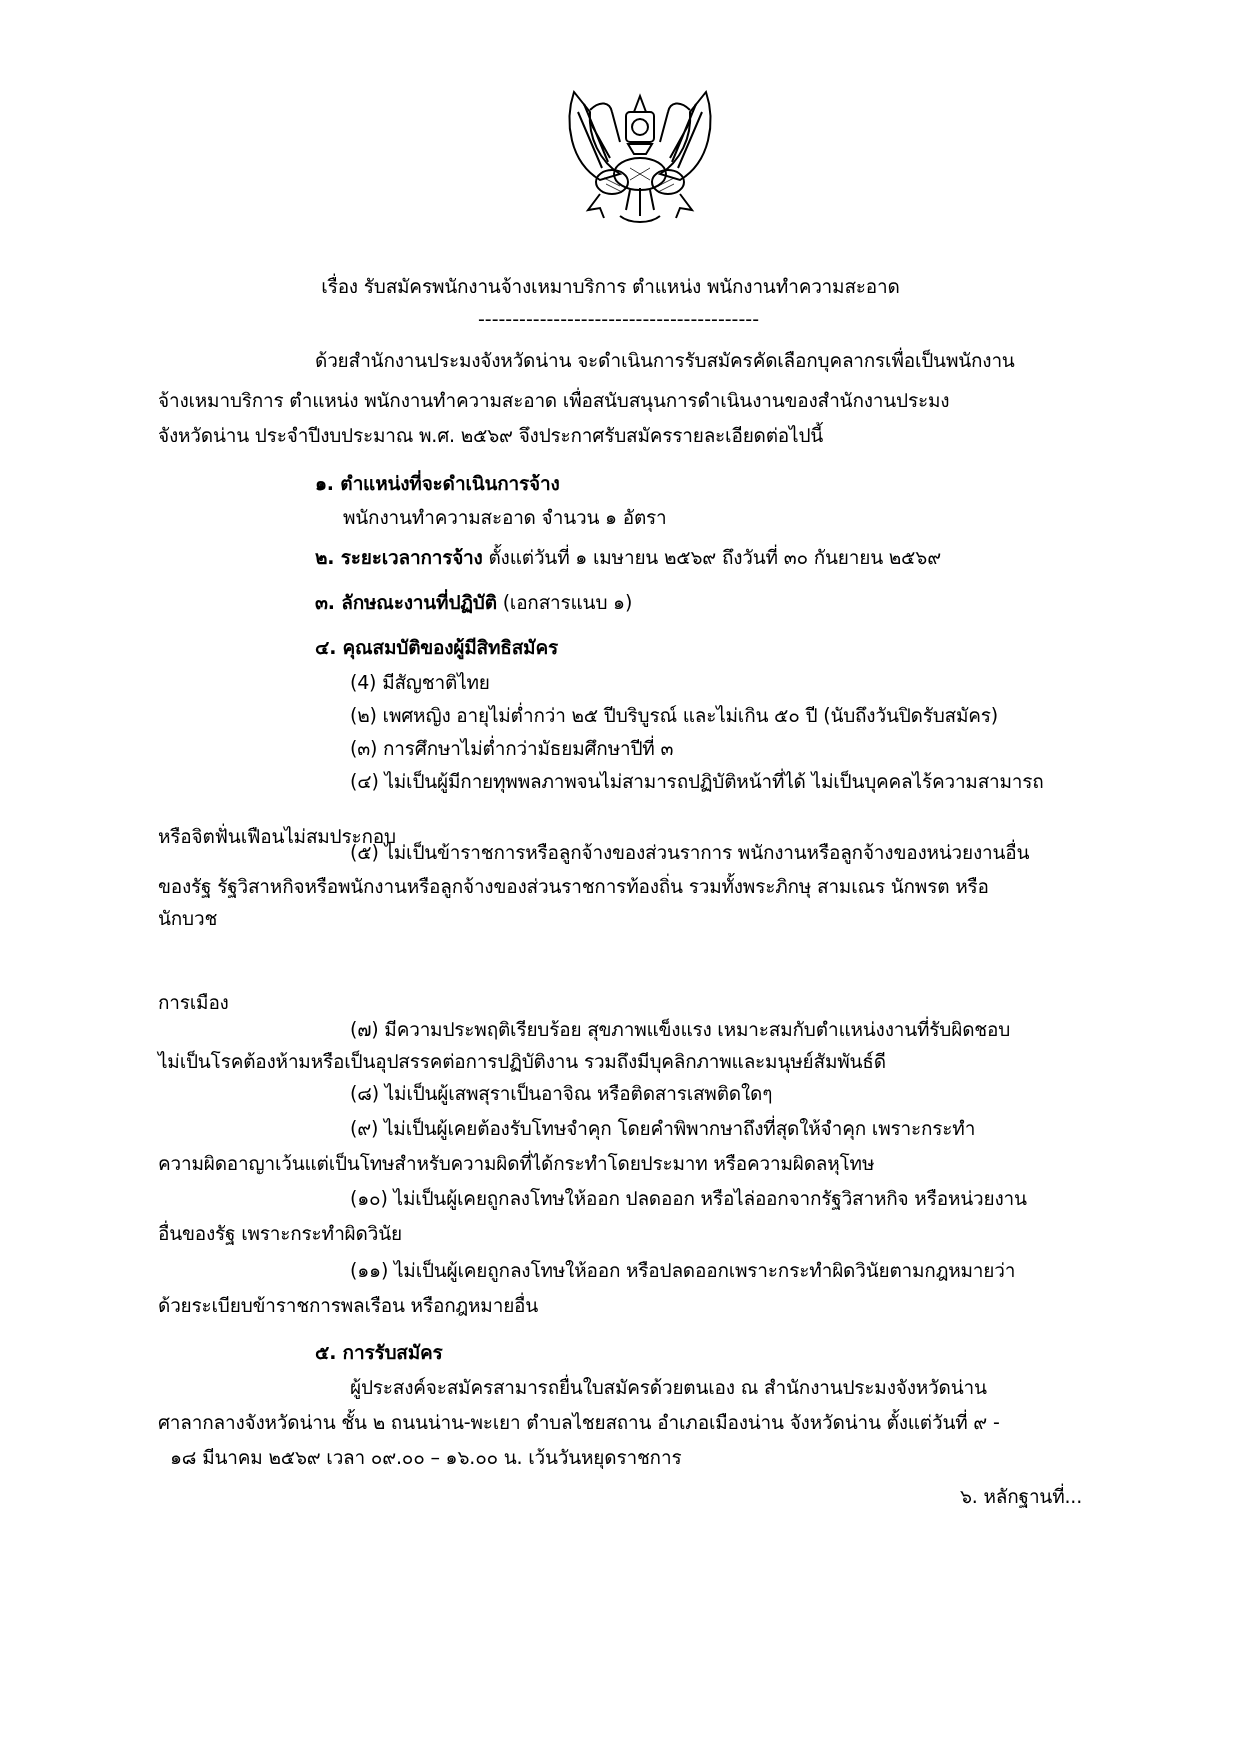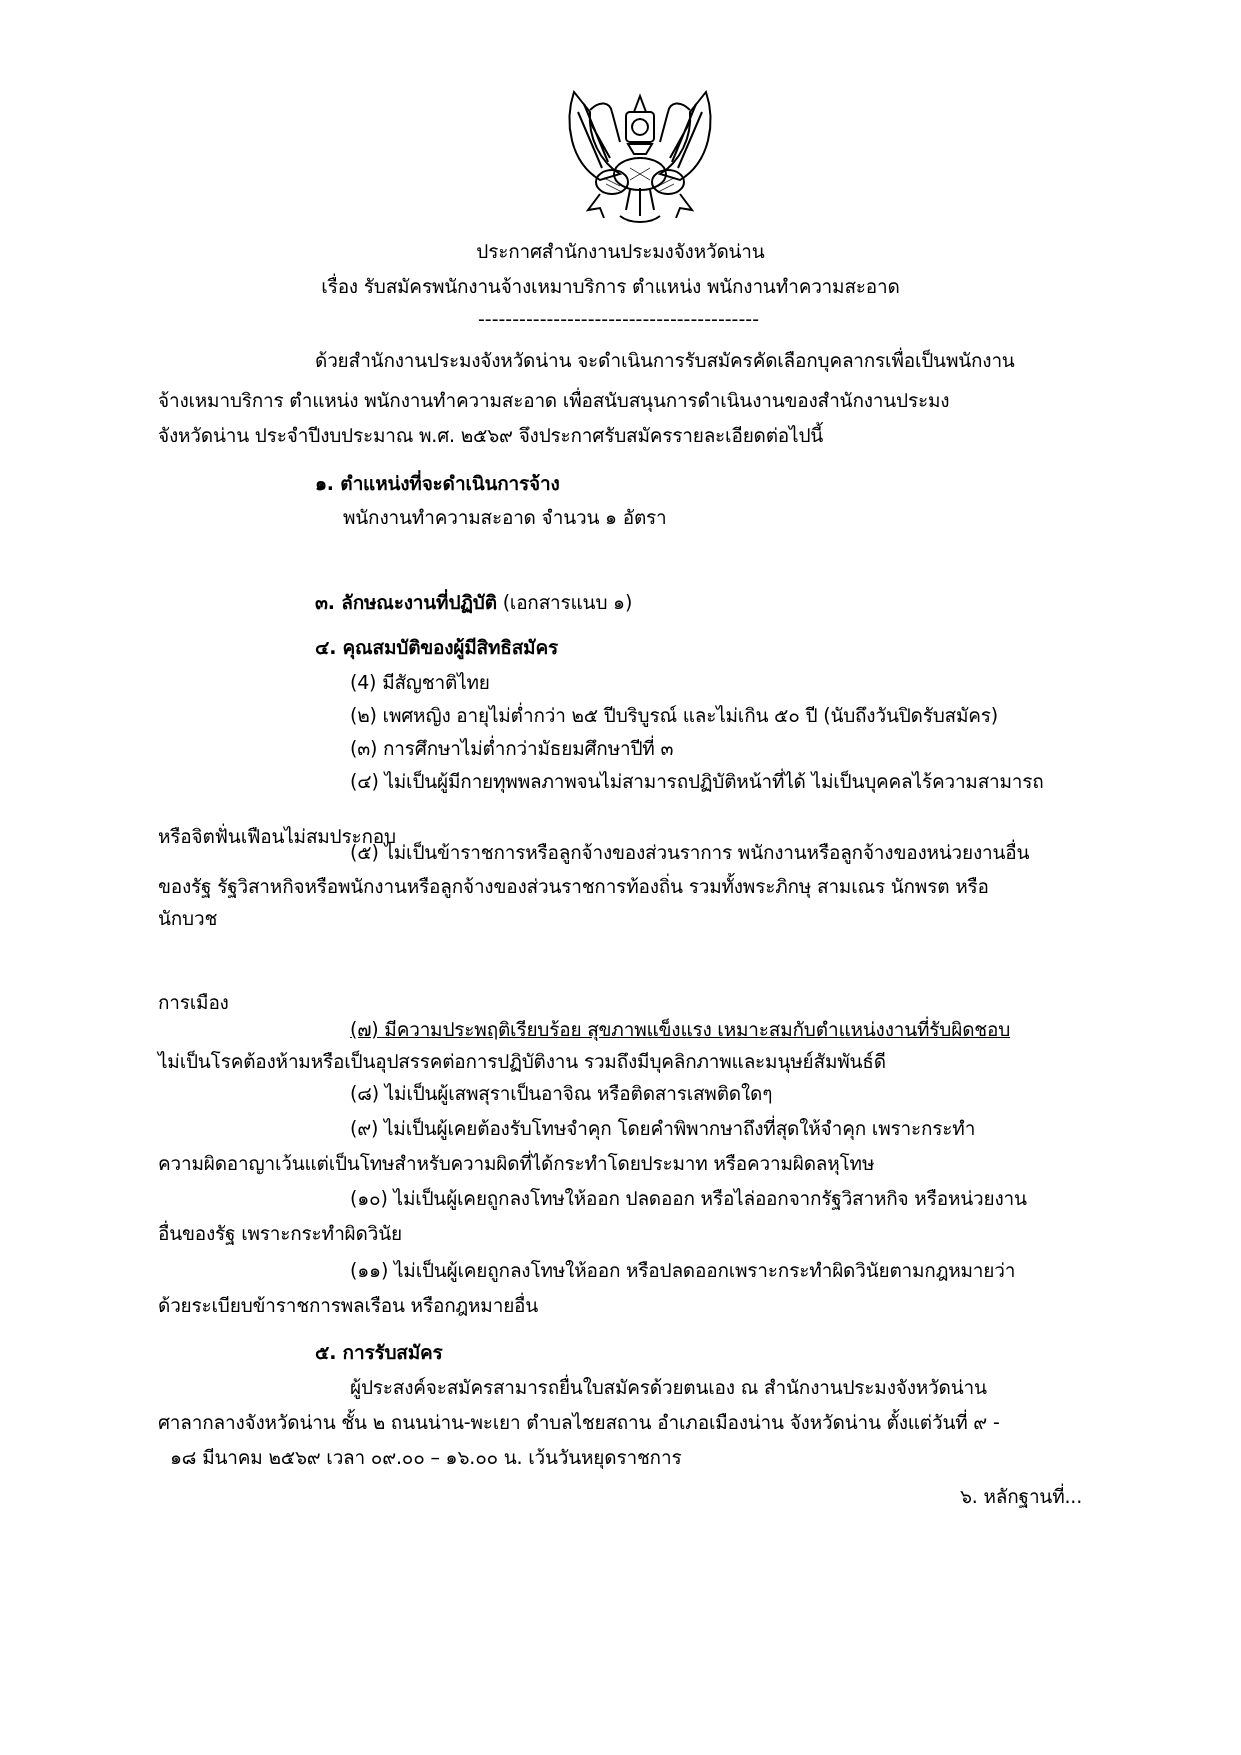--- a/index.html
+++ b/index.html
@@ -46,52 +46,54 @@
       <path d="M40 112 L28 128 L40 126 L44 136"></path>
       <path d="M120 112 L132 128 L120 126 L116 136"></path>
       <path d="M60 134 C70 142 90 142 100 134"></path>
     </g>
     <g stroke="#000" stroke-width="0.8">
       <path d="M44 96 L60 104 M46 102 L62 110 M98 104 L114 96 M98 110 L114 102"></path>
       <path d="M70 86 L90 98 M70 98 L90 86"></path>
     </g>
   </svg>
 
-  <div class="line center" style="top:238px;">ประกาศสำนักงานประมงจังหวัดน่าน</div>
   <div class="line center" style="top:273px; left:-10px;">เรื่อง  รับสมัครพนักงานจ้างเหมาบริการ ตำแหน่ง พนักงานทำความสะอาด</div>
   <div class="line center dash" style="top:306px; left:-2px;">-----------------------------------------</div>
 
   <div class="line" style="top:347px; left:315px; width:775px;">ด้วยสำนักงานประมงจังหวัดน่าน จะดำเนินการรับสมัครคัดเลือกบุคลากรเพื่อเป็นพนักงาน</div>
   <div class="line" style="top:387px; left:158px; width:932px;">จ้างเหมาบริการ ตำแหน่ง พนักงานทำความสะอาด เพื่อสนับสนุนการดำเนินงานของสำนักงานประมง</div>
   <div class="line" style="top:422px; left:158px;">จังหวัดน่าน ประจำปีงบประมาณ พ.ศ. ๒๕๖๙ จึงประกาศรับสมัครรายละเอียดต่อไปนี้</div>
 
   <div class="line bold" style="top:470px; left:315px;">๑. ตำแหน่งที่จะดำเนินการจ้าง</div>
   <div class="line" style="top:504px; left:343px;">พนักงานทำความสะอาด จำนวน ๑ อัตรา</div>
 
+  <div class="line" style="top:544px; left:315px;">
+    <span class="bold">๒. ระยะเวลาการจ้าง</span><span> ตั้งแต่วันที่ ๑ เมษายน ๒๕๖๙ ถึงวันที่ ๓๐ กันยายน ๒๕๖๙</span>
+  </div>
 
   <div class="line" style="top:589px; left:315px;">
     <span class="bold">๓. ลักษณะงานที่ปฏิบัติ</span><span> (เอกสารแนบ ๑)</span>
   </div>
 
   <div class="line bold" style="top:634px; left:315px;">๔. คุณสมบัติของผู้มีสิทธิสมัคร</div>
 
   <div class="line" style="top:669px; left:350px;">(4) มีสัญชาติไทย</div>
   <div class="line" style="top:702px; left:350px;">(๒) เพศหญิง อายุไม่ต่ำกว่า ๒๕ ปีบริบูรณ์ และไม่เกิน ๕๐ ปี (นับถึงวันปิดรับสมัคร)</div>
   <div class="line" style="top:735px; left:350px;">(๓) การศึกษาไม่ต่ำกว่ามัธยมศึกษาปีที่ ๓</div>
 
   <div class="line" style="top:768px; left:350px;">(๔) ไม่เป็นผู้มีกายทุพพลภาพจนไม่สามารถปฏิบัติหน้าที่ได้ ไม่เป็นบุคคลไร้ความสามารถ</div>
   <div class="line" style="top:806px; left:158px;margin-top:17px;">หรือจิตฟั่นเฟือนไม่สมประกอบ</div>
 
   <div class="line" style="top:839px; left:350px;">(๕) ไม่เป็นข้าราชการหรือลูกจ้างของส่วนราการ พนักงานหรือลูกจ้างของหน่วยงานอื่น</div>
   <div class="line" style="top:873px; left:158px;">ของรัฐ รัฐวิสาหกิจหรือพนักงานหรือลูกจ้างของส่วนราชการท้องถิ่น รวมทั้งพระภิกษุ สามเณร นักพรต หรือ</div>
   <div class="line" style="top:905px; left:158px;">นักบวช</div>
 
   <div class="line" style="top:981px; left:158px;margin-top:8px;">การเมือง</div>
 
-  <div class="line" style="top:1016px; left:350px;text-decoration:underline;">(๗) มีความประพฤติเรียบร้อย สุขภาพแข็งแรง เหมาะสมกับตำแหน่งงานที่รับผิดชอบ</div>
+  <div class="line" style="top:1016px; left:350px;">(๗) มีความประพฤติเรียบร้อย สุขภาพแข็งแรง เหมาะสมกับตำแหน่งงานที่รับผิดชอบ</div>
   <div class="line" style="top:1048px; left:158px;">ไม่เป็นโรคต้องห้ามหรือเป็นอุปสรรคต่อการปฏิบัติงาน รวมถึงมีบุคลิกภาพและมนุษย์สัมพันธ์ดี</div>
 
   <div class="line" style="top:1080px; left:350px;">(๘) ไม่เป็นผู้เสพสุราเป็นอาจิณ หรือติดสารเสพติดใดๆ</div>
 
   <div class="line" style="top:1115px; left:350px;">(๙) ไม่เป็นผู้เคยต้องรับโทษจำคุก โดยคำพิพากษาถึงที่สุดให้จำคุก เพราะกระทำ</div>
   <div class="line" style="top:1150px; left:158px;">ความผิดอาญาเว้นแต่เป็นโทษสำหรับความผิดที่ได้กระทำโดยประมาท หรือความผิดลหุโทษ</div>
 
   <div class="line" style="top:1185px; left:350px;">(๑๐) ไม่เป็นผู้เคยถูกลงโทษให้ออก ปลดออก หรือไล่ออกจากรัฐวิสาหกิจ หรือหน่วยงาน</div>
   <div class="line" style="top:1220px; left:158px;">อื่นของรัฐ เพราะกระทำผิดวินัย</div>
 

